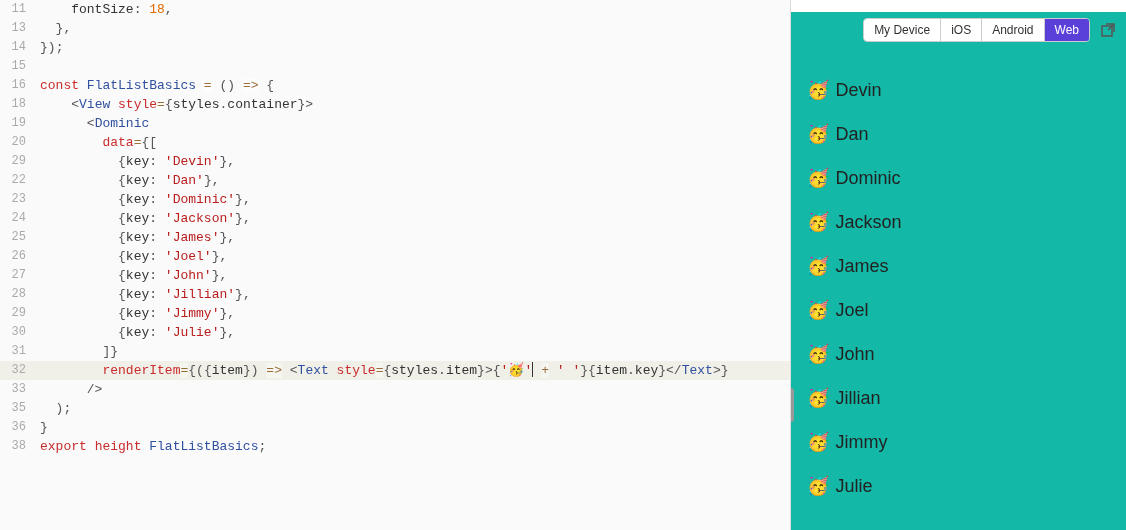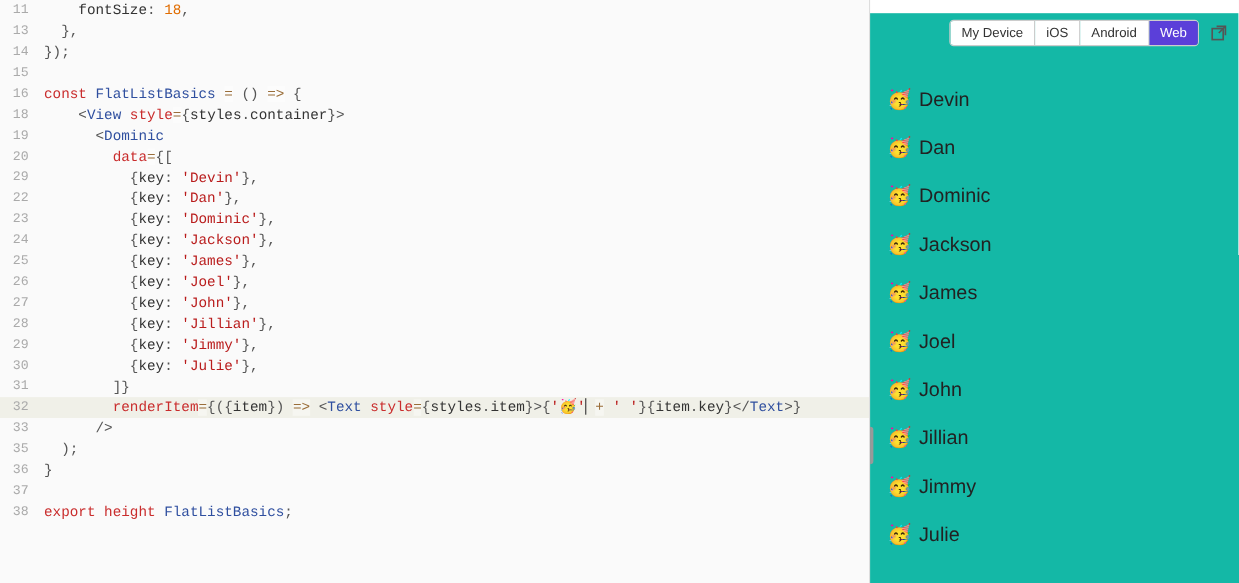--- a/index.html
+++ b/index.html
@@ -214,24 +214,20 @@
     </div>
     <div class="code-line">
       <div class="line-number">35</div>
       <div class="code-content"><span class="tok-punct">  )</span><span class="tok-punct">;</span></div>
     </div>
     <div class="code-line">
       <div class="line-number">36</div>
       <div class="code-content"><span class="tok-punct">}</span></div>
     </div>
     <div class="code-line">
-      <div class="line-number">37</div>
-      <div class="code-content"></div>
-    </div>
-    <div class="code-line">
       <div class="line-number">38</div>
       <div class="code-content"><span class="tok-kw">export</span><span class="tok-plain"> </span><span class="tok-kw">height</span><span class="tok-plain"> </span><span class="tok-name">FlatListBasics</span><span class="tok-punct">;</span></div>
     </div>
   </div>
 
 <div class="preview-pane">
   <div class="preview-header">
     <div class="tab-group">
       <div class="tab-btn">My Device</div>
       <div class="tab-btn">iOS</div>

